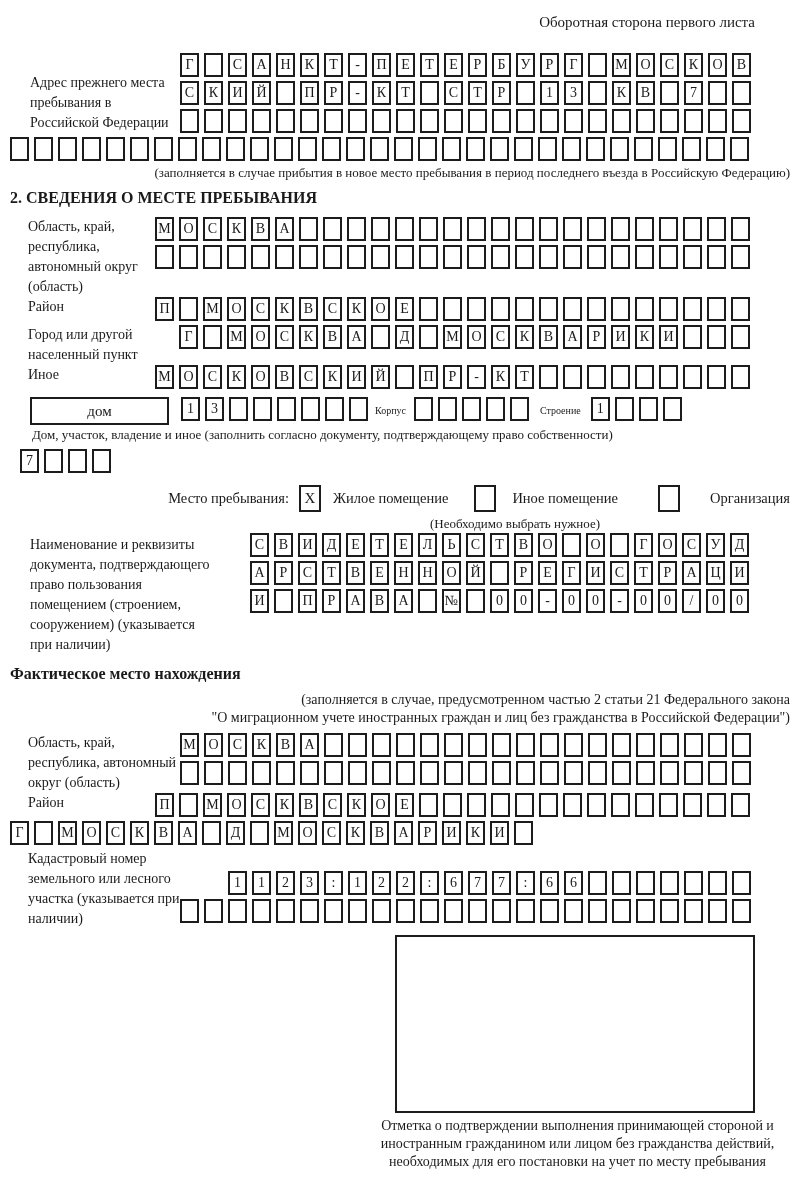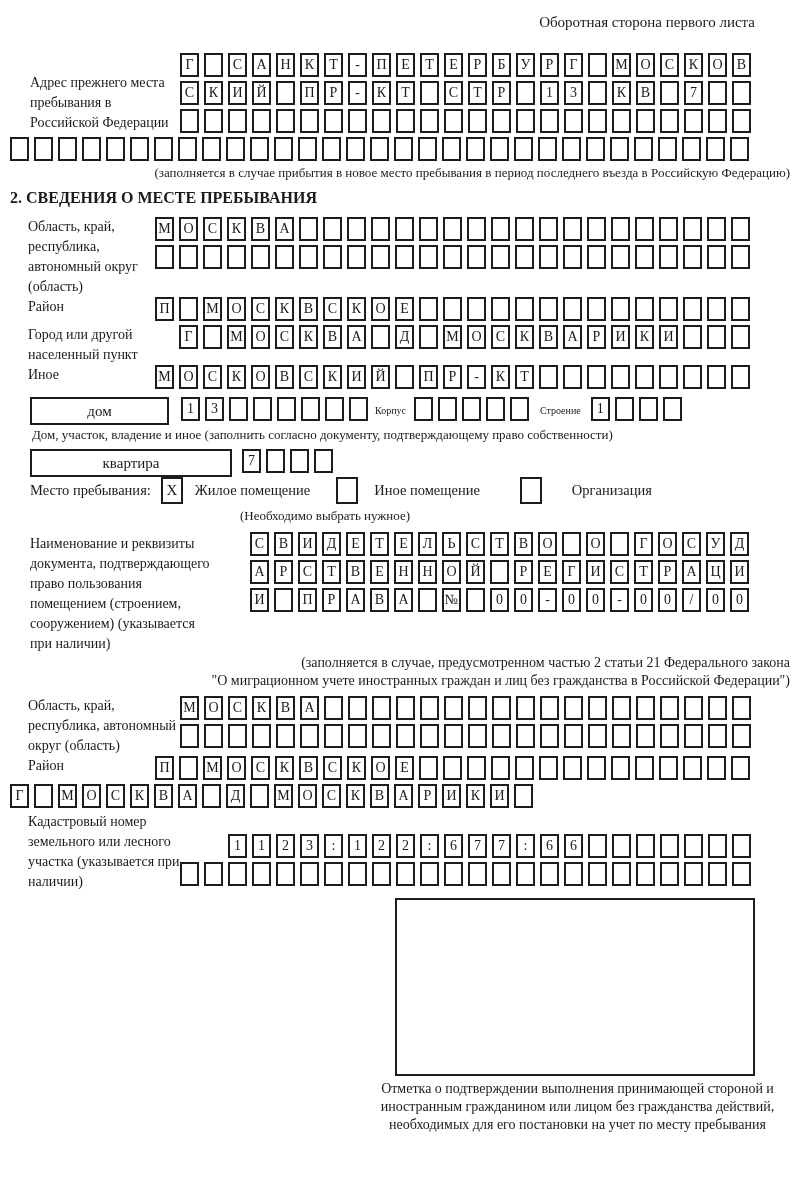--- a/index.html
+++ b/index.html
@@ -27,21 +27,21 @@
     box-sizing:border-box;border:2px solid #1c1c1c;height:28px;
     display:flex;align-items:center;justify-content:center;
     font-size:15px;flex:0 0 auto;background:#fff;
   }
   .inline-lab{font-size:10px;line-height:28px;flex:0 0 auto;}
   .chk{
     box-sizing:border-box;width:22px;height:27px;border:2px solid #1c1c1c;
     display:inline-flex;align-items:center;justify-content:center;
     font-size:15px;flex:0 0 auto;background:#fff;
   }
-  .mesto-row{display:flex;align-items:center;margin-top:0;}
+  .mesto-row{display:flex;align-items:center;margin-top:8px;justify-content:flex-end;}
   .mesto-row .optlab{font-size:14.5px;}
   .stamp-col{margin-left:345px;width:445px;margin-top:6px;}
   .stamp-box{box-sizing:border-box;margin-left:40px;width:360px;height:178px;border:2.5px solid #1c1c1c;background:#fff;}
   .stamp-cap{font-size:14px;line-height:18px;text-align:center;margin-top:4px;}
   .mb2{margin-bottom:2px;} .mb6{margin-bottom:6px;}
 </style>
 </head>
 <body>
 
 <div class="page">
@@ -344,39 +344,38 @@
     <div class="boxrow" style="align-self:center;">
         <span class="cell">1</span>
         <span class="cell"></span>
         <span class="cell"></span>
         <span class="cell"></span>
       </div>
   </div>
   <div class="caption" style="margin:2px 0 6px 22px;">Дом, участок, владение и иное (заполнить согласно документу, подтверждающему право собственности)</div>
 
   <div class="frow">
-    <div class="widebox" style="margin-left:20px;width:202px;">квартира</div>
     <div class="boxrow" style="margin-left:10px;align-self:center;">
         <span class="cell">7</span>
         <span class="cell"></span>
         <span class="cell"></span>
         <span class="cell"></span>
       </div>
   </div>
 
   <div class="mesto-row">
     <span class="optlab" style="margin-left:20px;">Место пребывания:</span>
     <span class="chk" style="margin-left:10px;">X</span>
     <span class="optlab" style="margin-left:12px;">Жилое помещение</span>
     <span class="chk" style="margin-left:26px;"></span>
     <span class="optlab" style="margin-left:16px;">Иное помещение</span>
     <span class="chk" style="margin-left:40px;"></span>
     <span class="optlab" style="margin-left:30px;">Организация</span>
   </div>
-  <div class="caption" style="text-align:left;margin:4px 0 8px 230px;">(Необходимо выбрать нужное)</div>
+  <div class="caption" style="text-align:center;margin:4px 0 1px 230px;">(Необходимо выбрать нужное)</div>
 
   <div class="frow">
     <div class="flabel" style="width:240px;padding:2px 38px 0 20px;box-sizing:border-box;">Наименование и реквизиты документа, подтверждающего право пользования помещением (строением, сооружением) (указывается при наличии)</div>
     <div class="rows">
       <div class="boxrow">
           <span class="cell">С</span>
           <span class="cell">В</span>
           <span class="cell">И</span>
           <span class="cell">Д</span>
           <span class="cell">Е</span>
@@ -439,20 +438,21 @@
           <span class="cell">-</span>
           <span class="cell">0</span>
           <span class="cell">0</span>
           <span class="cell">/</span>
           <span class="cell">0</span>
           <span class="cell">0</span>
         </div>
     </div>
   </div>
 
+  <div class="sec-title" style="margin:10px 0 8px 0;">Фактическое место нахождения</div>
   <div class="caption caption-center" style="font-size:14px;line-height:18px;">(заполняется в случае, предусмотренном частью 2 статьи 21 Федерального закона</div>
   <div class="caption caption-center mb6" style="font-size:14px;line-height:18px;">"О миграционном учете иностранных граждан и лиц без гражданства в Российской Федерации")</div>
 
   <div class="frow">
     <div class="flabel" style="width:170px;padding-left:18px;box-sizing:border-box;">Область, край, республика, автономный округ (область)</div>
     <div class="rows">
       <div class="boxrow">
           <span class="cell">М</span>
           <span class="cell">О</span>
           <span class="cell">С</span>

